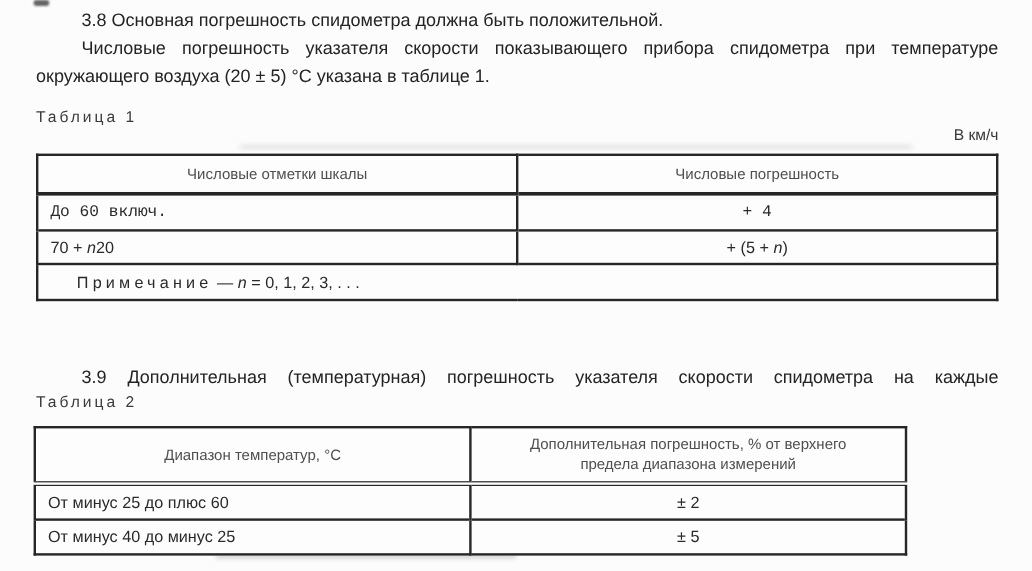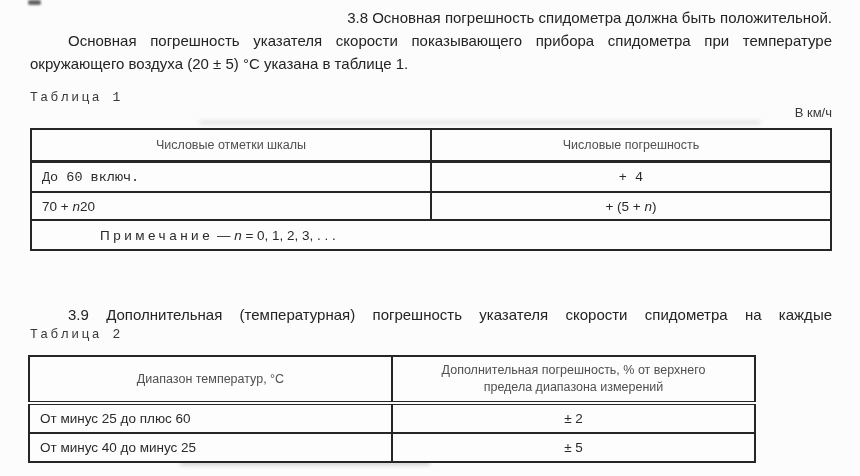--- a/index.html
+++ b/index.html
@@ -3,43 +3,43 @@
 <meta charset="utf-8">
 <style>
   html,body{margin:0;padding:0;background:#e9e9e9;}
   #page{
     position:relative;width:860px;height:476px;background:#fcfcfc;
     font-family:"Liberation Sans","DejaVu Sans",sans-serif;color:#262626;
     overflow:hidden;
   }
   .para{position:absolute;left:30px;width:802px;font-size:15px;line-height:23px;color:#242424;}
   .line{white-space:normal;}
-  .line.indent{text-indent:38px;text-align:right;}
+  .line.indent{text-indent:38px;}
   .line.fill{text-align:justify;text-align-last:justify;}
   .tbl-label{
-    position:absolute;left:30px;font-size:13px;letter-spacing:2.5px;color:#3a3a3a;font-family:Liberation Mono, monospace;
+    position:absolute;left:30px;font-size:13px;letter-spacing:2.5px;color:#3a3a3a;
   }
   .unit{
     position:absolute;right:28px;font-size:13px;color:#3a3a3a;
   }
   table{border-collapse:collapse;position:absolute;table-layout:fixed;background:#fdfdfd;}
   #table1{left:30px;top:128px;width:802px;}
   #table2{left:28px;top:355px;width:728px;}
   td{border:2px solid #262626;vertical-align:middle;overflow:hidden;}
   tr.head td{
     text-align:center;color:#4f4f4f;font-size:12.5px;line-height:17px;
     border-bottom-width:3px;padding:4px 8px;
   }
   #table1 tr.head td{height:22px;border-radius:11px;}
   #table2 tr.head td{height:36px;border-bottom:4px double #262626;}
   td.lcell{text-align:left;padding:3px 10px;font-size:13.5px;color:#2a2a2a;}
   td.ccell{text-align:center;padding:3px 10px;font-size:13.5px;color:#2a2a2a;}
   #table1 tbody tr.r1 td{height:22px;border-bottom-width:1.5px;font-family:Liberation Mono, monospace;}
   #table1 tbody tr.r2 td{height:20px;border-bottom-width:2.5px;}
-  #table1 tr.note td{height:22px;padding-left:68px;font-size:13.5px;color:#2a2a2a;}
+  #table1 tr.note td{height:22px;padding-left:32px;font-size:13.5px;color:#2a2a2a;}
   #table2 tbody tr.r1 td{height:21px;border-bottom-width:1.5px;}
   #table2 tbody tr.r2 td{height:21px;}
   .note-label{letter-spacing:3.5px;}
   i{font-style:italic;}
   .speck{
     position:absolute;left:28px;top:0;width:13px;height:5px;background:#4a4a4a;
     border-radius:2px;filter:blur(1px);opacity:.85;
   }
   .smudge-top{
     position:absolute;left:200px;top:121px;width:560px;height:3px;background:#c2c2c2;
@@ -54,21 +54,21 @@
 <body>
 
 <div id="page">
 
   <div class="speck"></div>
   <div class="smudge-top"></div>
   <div class="smudge-bottom"></div>
 
   <div class="para" style="top:6px;">
     <div class="line indent">3.8 Основная погрешность спидометра должна быть положительной.</div>
-    <div class="line indent fill">Основная погрешность указателя скорости показывающего прибора спидометра при температуре</div>
+    <div class="line indent fill">Числовые погрешность указателя скорости показывающего прибора спидометра при температуре</div>
     <div class="line">окружающего воздуха (20 ± 5) °С указана в таблице 1.</div>
   </div>
 
   <div class="tbl-label" style="top:90px;">Таблица 1</div>
   <div class="unit" style="top:105px;padding-left:12px;">В км/ч</div>
 
   <table id="table1">
     <colgroup>
         <col style="width:50%">
         <col style="width:50%">

